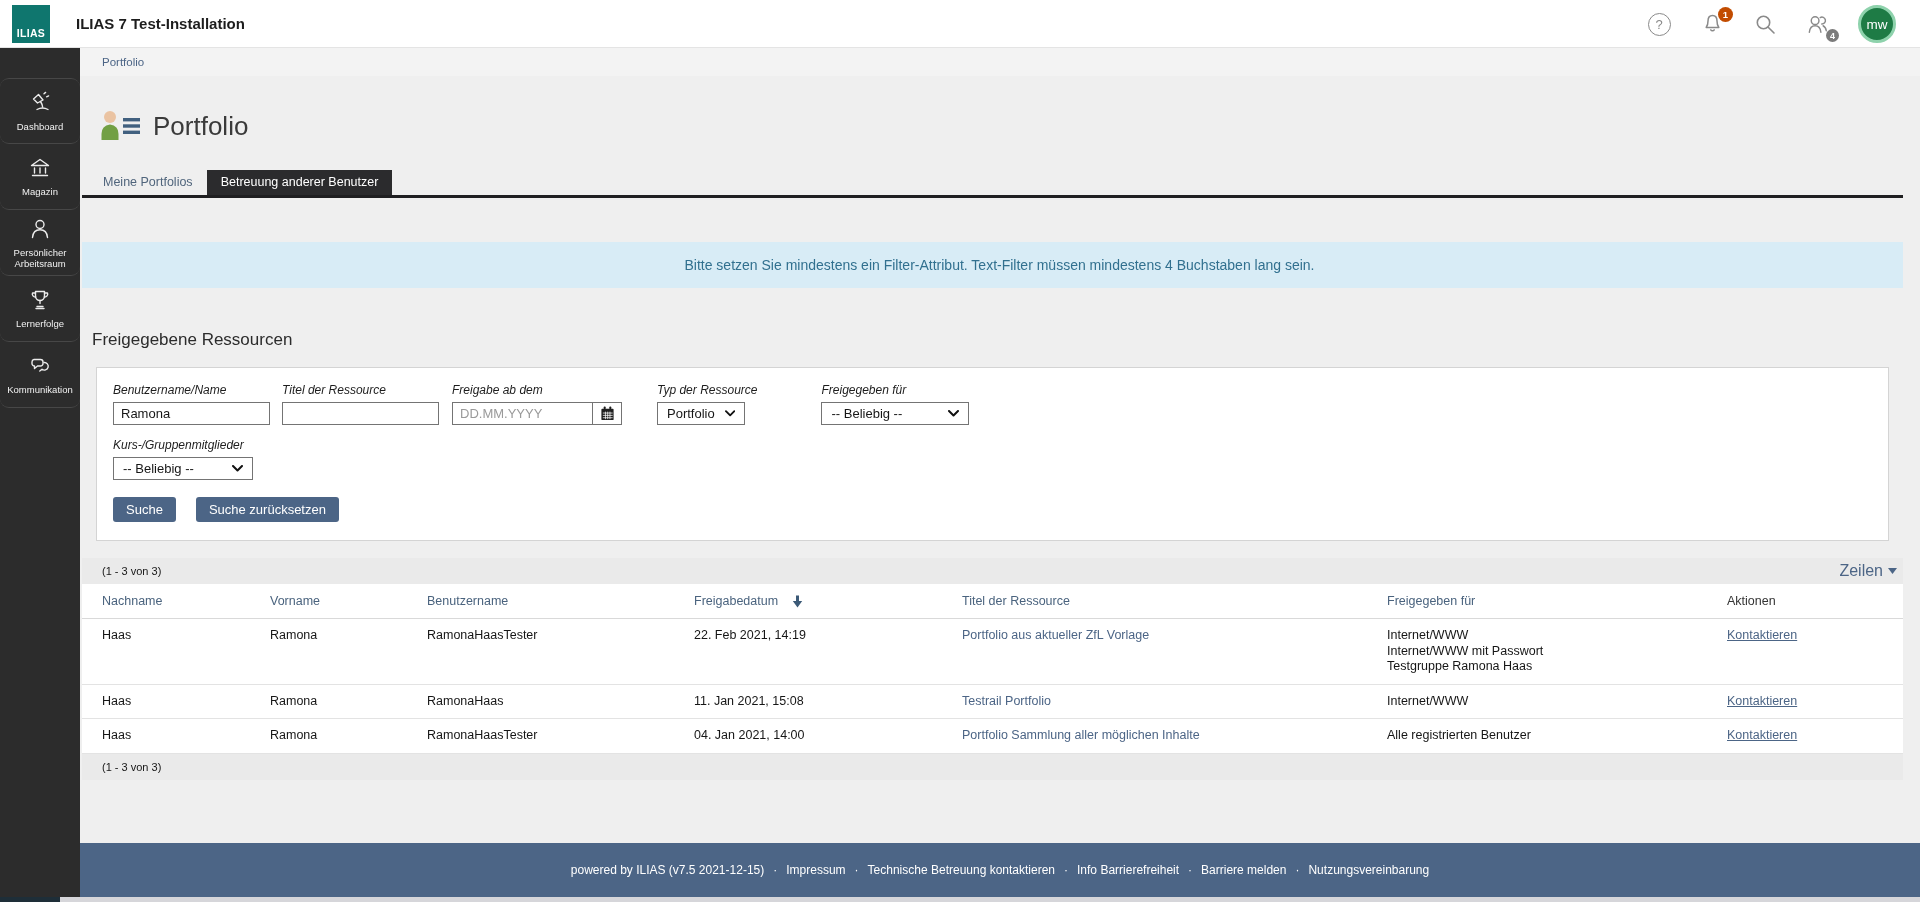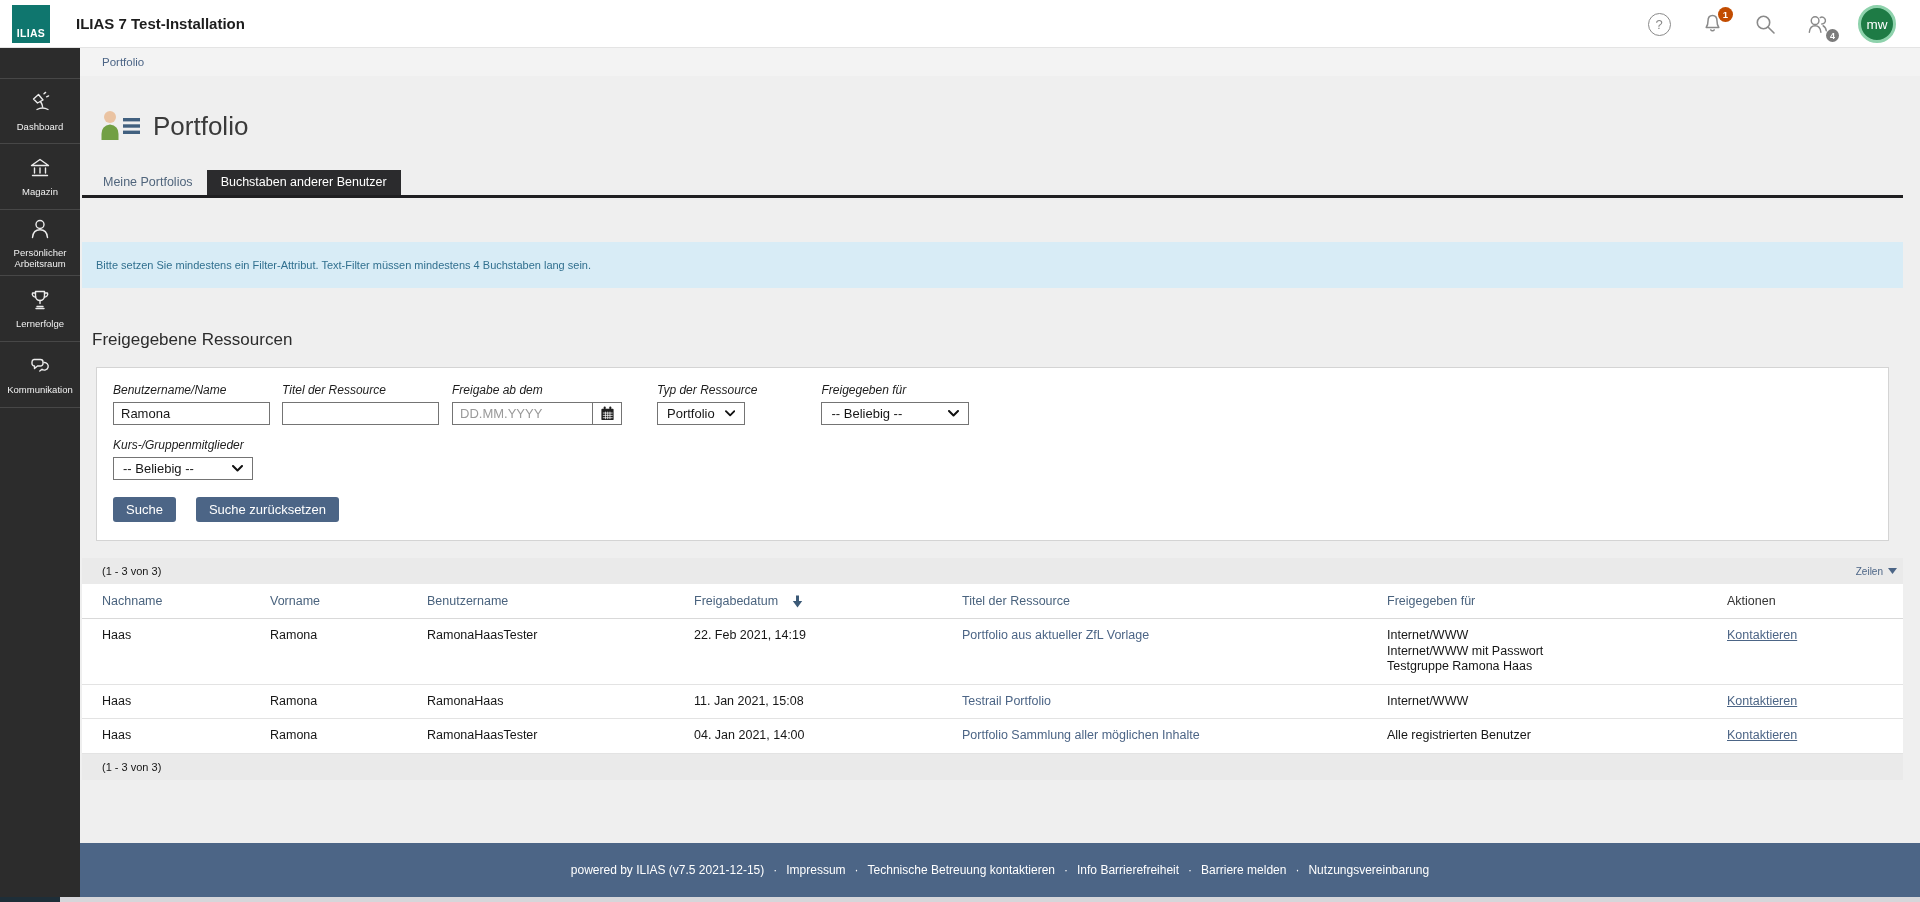--- a/index.html
+++ b/index.html
@@ -51,42 +51,42 @@
   }
   .crumb { font-size: 11.5px; color: #4c6586; text-decoration: none; cursor: pointer; }
   
   .sidebar {
     position: absolute; top: 48px; left: 0; width: 80px; bottom: 5px;
     background: #2c2c2c; padding-top: 30px;
   }
   .side-item {
     height: 66px; border-bottom: 1px solid #474747;
     display: flex; flex-direction: column; align-items: center; justify-content: center;
-    gap: 5px; cursor: pointer; color: #f2f2f2;
+    gap: 5px; cursor: pointer; color: #f2f2f2; border-radius: 9px;
   }
   .side-item:first-child { border-top: 1px solid #474747; }
   .side-label { font-size: 9.5px; text-align: center; line-height: 11.5px; padding: 0 2px; }
   
   .main {
     position: absolute; top: 76px; left: 80px; right: 0; height: 767px;
     background: #efefef; padding: 0 17px 0 2px; overflow: hidden;
   }
   .title-row { margin: 33px 0 0 18px; display: flex; align-items: center; gap: 13px; }
   .page-title { font-size: 26px; font-weight: normal; color: #3a3a3a; }
   .tabbar {
     margin-top: 27px; border-bottom: 3px solid #1f1f21;
     display: flex; align-items: flex-end; padding-left: 7px;
   }
   .tab {
     padding: 5px 14px 6px 14px; font-size: 12.5px; color: #50657c; cursor: pointer;
   }
   .tab.active { background: #2b2b2d; color: #ffffff; }
   .infobox {
     margin-top: 44px; height: 46px; background: #d8ecf6; color: #31708f;
-    font-size: 11px; display: flex; align-items: center; padding-left: 14px;
+    font-size: 14px; display: flex; align-items: center; padding-left: 14px; justify-content: center;
   }
   .section-title { margin: 42px 0 0 10px; font-size: 17px; font-weight: normal; color: #2c2c2c; }
   
   .panel {
     margin: 17px 14px 0 14px; background: #ffffff; border: 1px solid #d4d4d4;
     padding: 15px 16px 18px 16px;
   }
   .frow { display: flex; align-items: flex-start; }
   .ffield { display: block; }
   .flabel { display: block; font-style: italic; font-size: 12px; color: #1d1d1d; margin-bottom: 5px; }
@@ -116,21 +116,21 @@
     font-size: 13px; font-family: "Liberation Sans", sans-serif;
     padding: 5px 13px; cursor: pointer;
   }
   
   .pagerband {
     margin-top: 17px; height: 26px; background: #eaeaea;
     display: flex; align-items: center; justify-content: space-between;
     padding: 0 6px 0 20px;
   }
   .pager-text { font-size: 11px; color: #161616; }
-  .rows-ctl { font-size: 10px; color: #4c6586; display: flex; align-items: center; gap: 5px; cursor: pointer; }
+  .rows-ctl { font-size: 16px; color: #4c6586; display: flex; align-items: center; gap: 5px; cursor: pointer; }
   table.res { width: 100%; border-collapse: collapse; background: #fff; table-layout: fixed; }
   table.res th {
     text-align: left; font-weight: normal; color: #4a637e; font-size: 12.5px;
     padding: 10px 8px; border-bottom: 1px solid #d9d9d9; cursor: pointer;
   }
   table.res th.c-aktionen { color: #343434; cursor: default; }
   table.res td {
     font-size: 12.5px; color: #161616; padding: 9px 8px; vertical-align: top;
     border-bottom: 1px solid #e3e3e3; line-height: 15.5px;
   }
@@ -248,21 +248,21 @@
       <path d="M1.5 31 L1.5 25 Q1.5 16.5 10 15.5 Q18.5 16.5 18.5 25 L18.5 31 Z" fill="#72a044"></path>
       <rect x="23" y="9" width="17" height="3.4" fill="#41607f"></rect>
       <rect x="23" y="15.3" width="17" height="3.4" fill="#41607f"></rect>
       <rect x="23" y="21.6" width="17" height="3.4" fill="#41607f"></rect>
     </svg>
     <h1 class="page-title">Portfolio</h1>
   </div>
 
   <div class="tabbar">
     <div class="tab">Meine Portfolios</div>
-    <div class="tab active">Buchstaben anderer Benutzer</div>
+    <div class="tab active">Betreuung anderer Benutzer</div>
   </div>
 
   <div class="infobox">
     <span>Bitte setzen Sie mindestens ein Filter-Attribut. Text-Filter müssen mindestens 4 Buchstaben lang sein.</span>
   </div>
 
   <h3 class="section-title">Freigegebene Ressourcen</h3>
 
   <div class="panel">
     <div class="frow">

